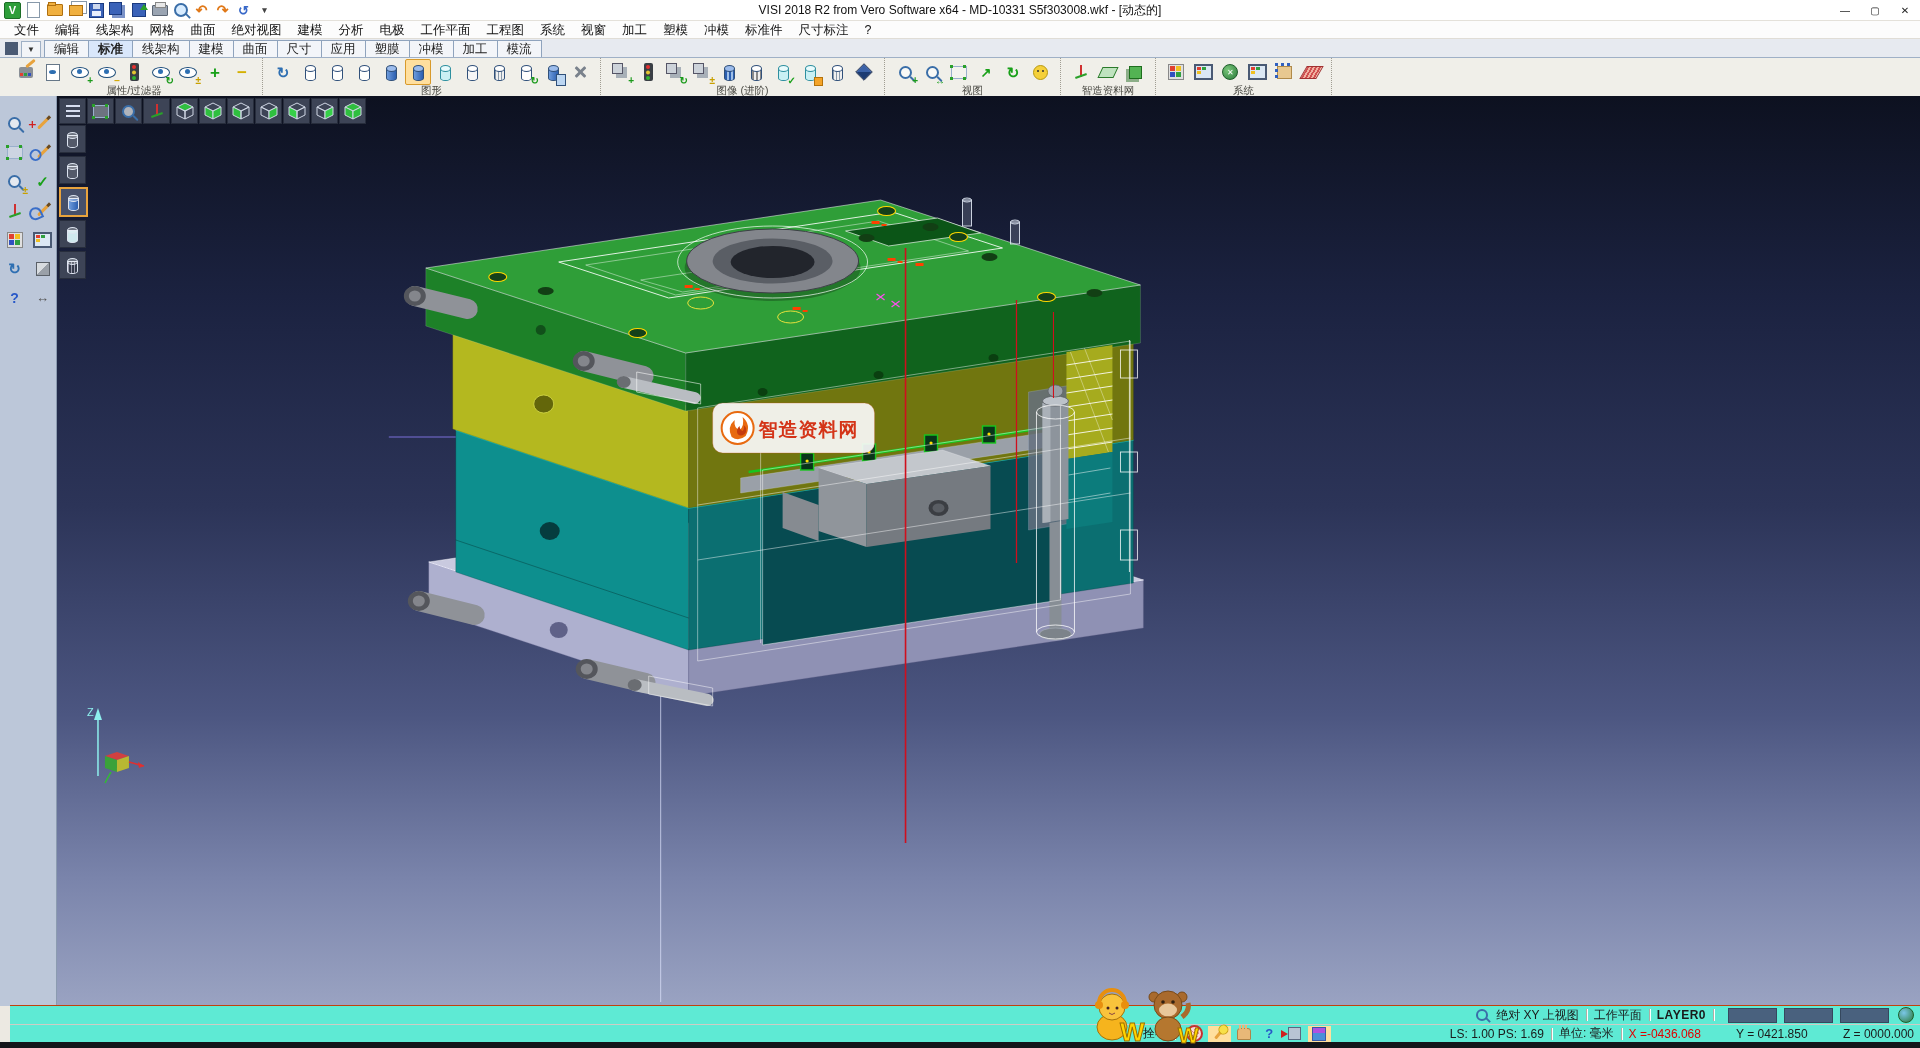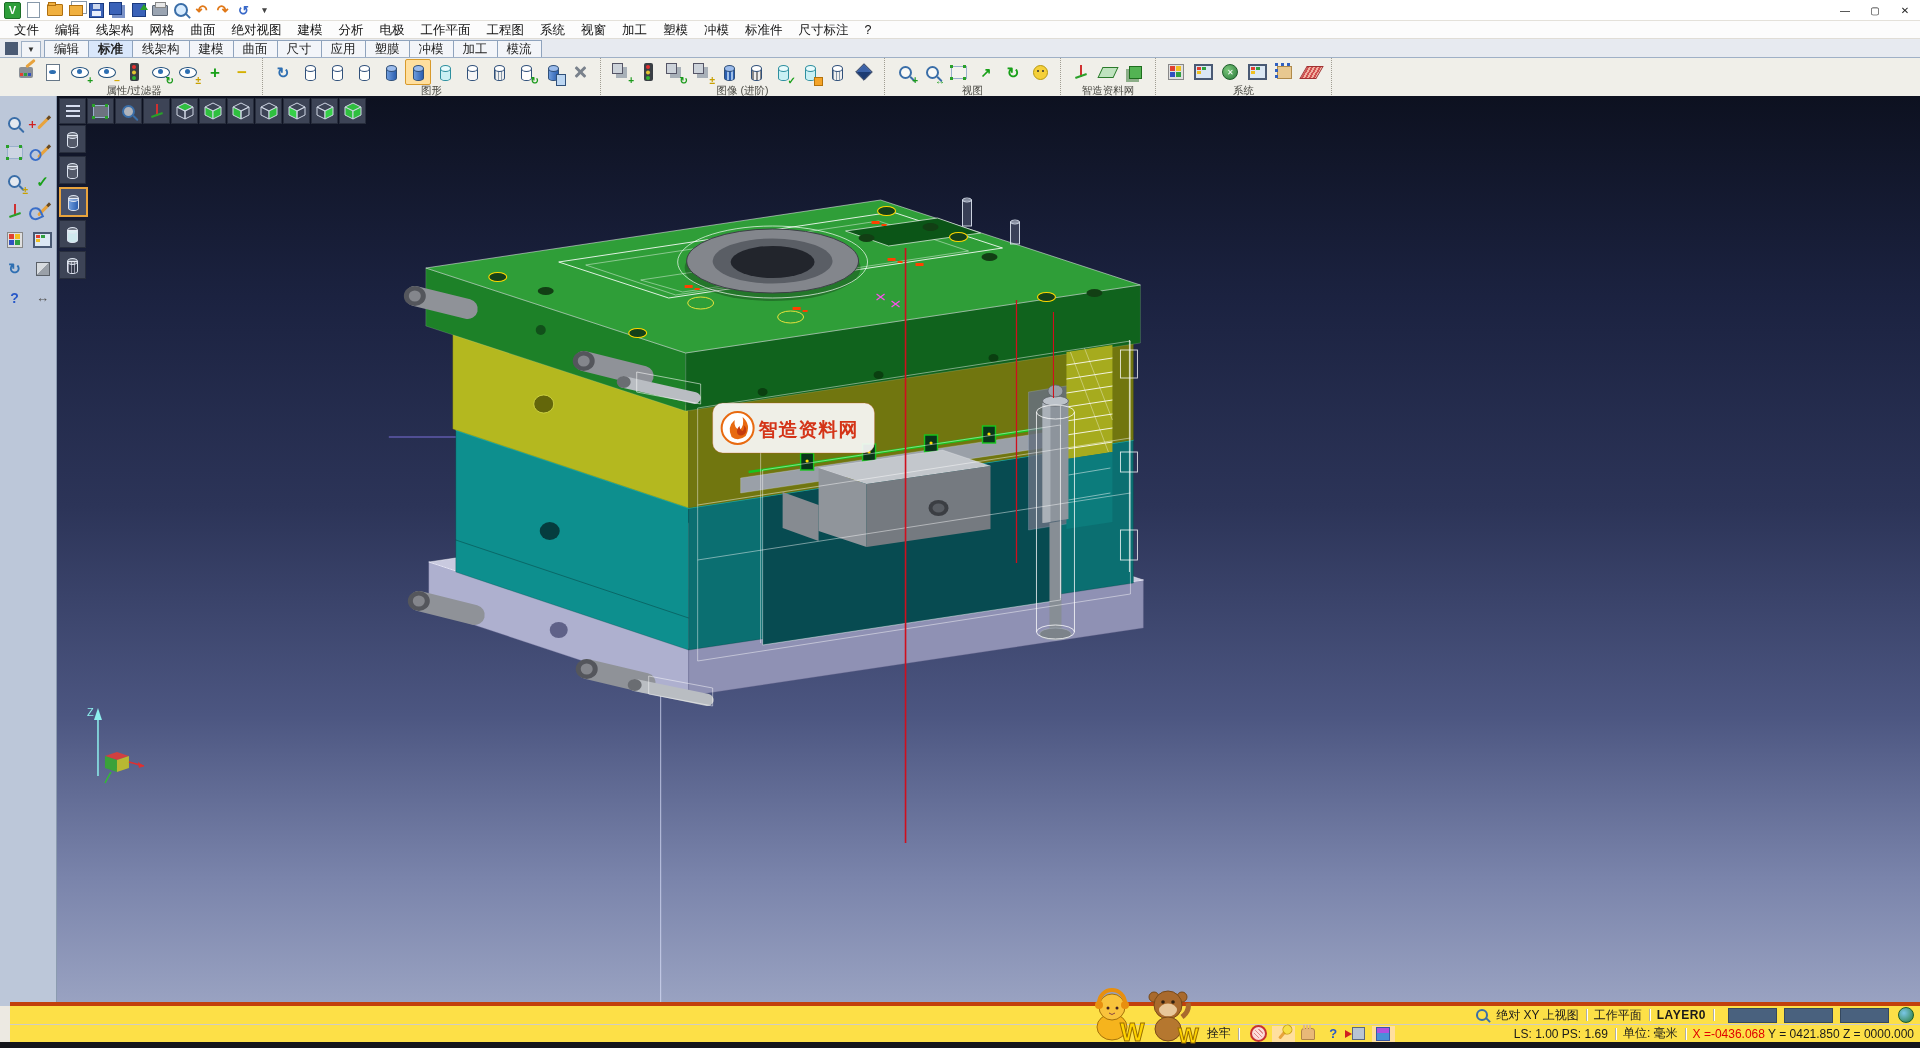--- a/index.html
+++ b/index.html
@@ -157,21 +157,21 @@
   .vshadebar .s-cyl .art{border-color:#dde4f0;background:rgba(255,255,255,.12);}
   .vshadebar .s-cyl .art::before{border-color:#dde4f0;background:rgba(255,255,255,.25);}
   .vshadebar .c-blue .art{background:linear-gradient(90deg,#6d9bdc,#2c5fb0);}
   .vshadebar .c-pale .art{background:#cfe8ee;}
   .vshadebar .c-hatchd .art{background:repeating-linear-gradient(90deg,#99a 0 1px,#333a4a 1px 3px);}
 
   
   .mascot{position:absolute;right:712px;bottom:3px;width:118px;height:62px;z-index:9;}
 
   
-  .statusbar{position:absolute;left:10px;right:0;bottom:6px;height:36px;background:#fde047;border-top:4px solid #c2410c;font-size:12px;color:#1a1a1a;z-index:5;}
+  .statusbar{position:absolute;left:10px;right:0;bottom:6px;height:36px;background:#5eead4;border-top:1px solid #c2410c;font-size:12px;color:#1a1a1a;z-index:5;}
   .srow{display:flex;align-items:center;justify-content:flex-end;padding-right:6px;}
   .srow1{height:18px;border-bottom:1px solid #cfccc4;}
   .srow2{height:17px;}
   .vsep{width:1px;height:12px;background:#b0ada4;box-shadow:1px 0 0 #fff;margin:0 7px;}
   .layerbtn{width:47px;height:13px;background:#49617e;border:1px solid #35485e;margin-left:7px;}
   .s-globe{width:14px;height:14px;border-radius:50%;background:radial-gradient(circle at 35% 35%,#7ac7e8,#2a7a3a);border:1px solid #1e5e2a;margin-left:9px;}
   .s-mag{width:8px;height:8px;border:2px solid #3a6ea8;border-radius:50%;position:relative;margin-right:8px;}
   .s-mag::after{content:"";position:absolute;width:6px;height:2px;background:#3a6ea8;transform:rotate(45deg);right:-5px;bottom:-2px;}
   .sbtn{width:23px;height:16px;display:flex;align-items:center;justify-content:center;position:relative;margin:0 1px;}
   .sbtn .g{font-size:13px;font-weight:bold;line-height:1;}
@@ -179,21 +179,21 @@
   .b-stamp .art::before{content:"";position:absolute;inset:2px;border-radius:50%;background:repeating-linear-gradient(45deg,#e08888 0 1px,#fdd 1px 3px);}
   .b-wand .art{width:3px;height:13px;background:#e8a33d;transform:rotate(40deg);border-radius:1px;}
   .b-wand .art::before{content:"";position:absolute;top:-4px;left:-3px;width:8px;height:8px;background:#f8e048;border-radius:50%;border:1px solid #caa010;}
   .b-hand .art{width:12px;height:10px;background:#e8b878;border:1px solid #b08448;border-radius:3px 3px 1px 1px;}
   .b-hand .art::before{content:"";position:absolute;top:-4px;left:1px;width:2px;height:4px;background:#e8b878;box-shadow:3px 0 #e8b878,6px 0 #e8b878;}
   .b-q .g{color:#2858c8;}
   .b-box .art{width:11px;height:11px;background:#b8c4d4;border:1px solid #5a6880;}
   .b-box .art::before{content:"";position:absolute;left:-8px;top:2px;width:0;height:0;border:4px solid transparent;border-left:7px solid #d02020;}
   .b-cube .art{width:12px;height:12px;background:linear-gradient(180deg,#b050e0 40%,#4a90d8 40%);border:1px solid #3858a8;}
   .coordx{color:#e00000;white-space:pre;}
-  .coord{white-space:pre;}
+  .coord{white-space:pre;margin-left:32px;}
   .mascotgap{width:118px;height:1px;}
   .layerlabel{font-weight:bold;letter-spacing:.5px;}
   .blackstrip{position:absolute;left:0;right:0;bottom:0;height:6px;background:#14151a;z-index:6;}
 </style>
 </head>
 <body>
 
 <div class="app">
 
   <div class="titlebar">
@@ -244,20 +244,21 @@
         </span>
         <span class="q-tile qb-undo2">
           <span class="art"></span>
           <span class="g">↺</span>
         </span>
         <span class="q-tile qb-caret">
           <span class="art"></span>
           <span class="g">▾</span>
         </span>
     </div>
+    <div class="title">VISI 2018 R2 from Vero Software x64 - MD-10331   S5f303008.wkf - [动态的]</div>
     <div class="wincontrols">
       <span class="winbtn">—</span>
       <span class="winbtn">▢</span>
       <span class="winbtn close">✕</span>
     </div>
   </div>
 
   <div class="menubar">
     <span class="menuitem">文件</span>
       <span class="menuitem">编辑</span>

